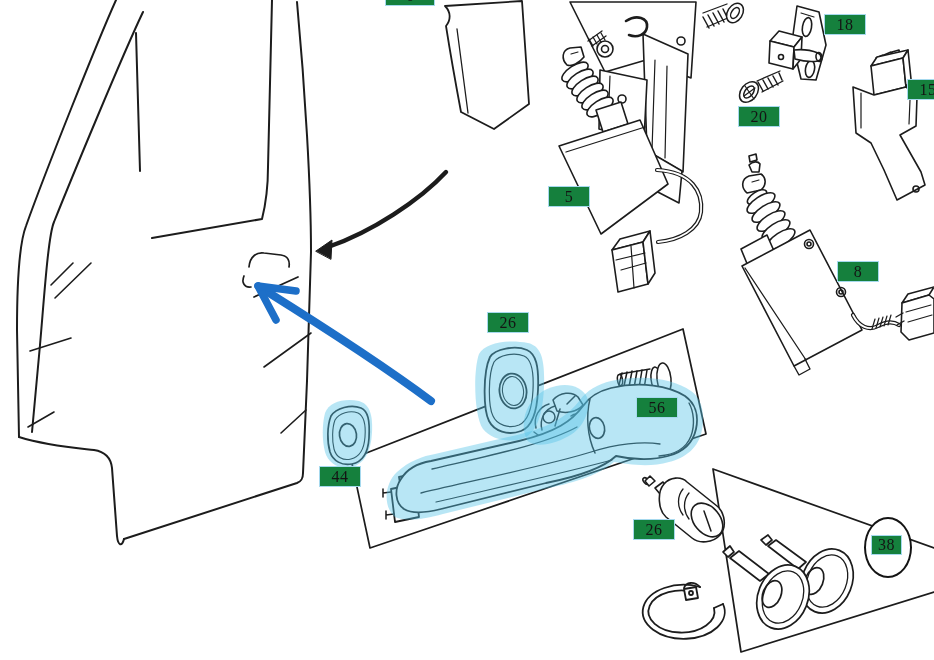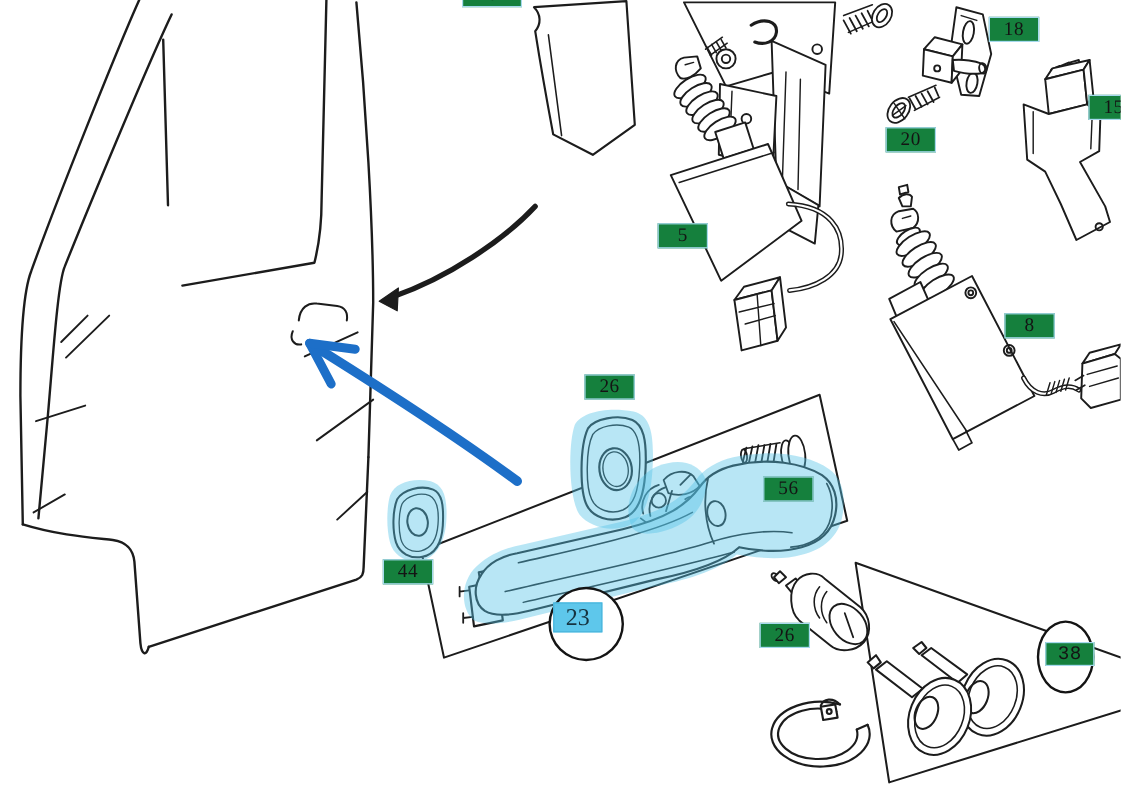--- a/index.html
+++ b/index.html
@@ -264,20 +264,17 @@
 <div class="plabel" style="left:548px;top:186px;">5</div>
 <div class="plabel" style="left:837px;top:261px;">8</div>
 <div class="plabel" style="left:907px;top:79px;">15</div>
 <div class="plabel" style="left:824px;top:14px;">18</div>
 <div class="plabel" style="left:738px;top:106px;">20</div>
 <div class="plabel" style="left:487px;top:312px;">26</div>
 <div class="plabel" style="left:319px;top:466px;">44</div>
 <div class="plabel" style="left:636px;top:397px;">56</div>
 <div class="plabel" style="left:633px;top:519px;">26</div>
 
-<div class="circle-callout" style="left:457px;top:489px;width:63px;height:62px;">
-  <div class="hl-chip">23</div>
+
+<div class="circle-callout" style="left:864px;top:517px;width:48px;height:61px;border-width:2.2px;z-index:4;"></div>
+<div class="plabel" style="left:871px;top:535px;width:31px;height:20px;">38</div>
+
 </div>
 
-<div class="circle-callout" style="left:864px;top:517px;width:48px;height:61px;border-width:2.2px;z-index:4;"></div>
-<div class="plabel" style="left:871px;top:535px;width:41px;height:20px;font-family:Liberation Mono, monospace;">38</div>
-
-</div>
-
 </body></html>

